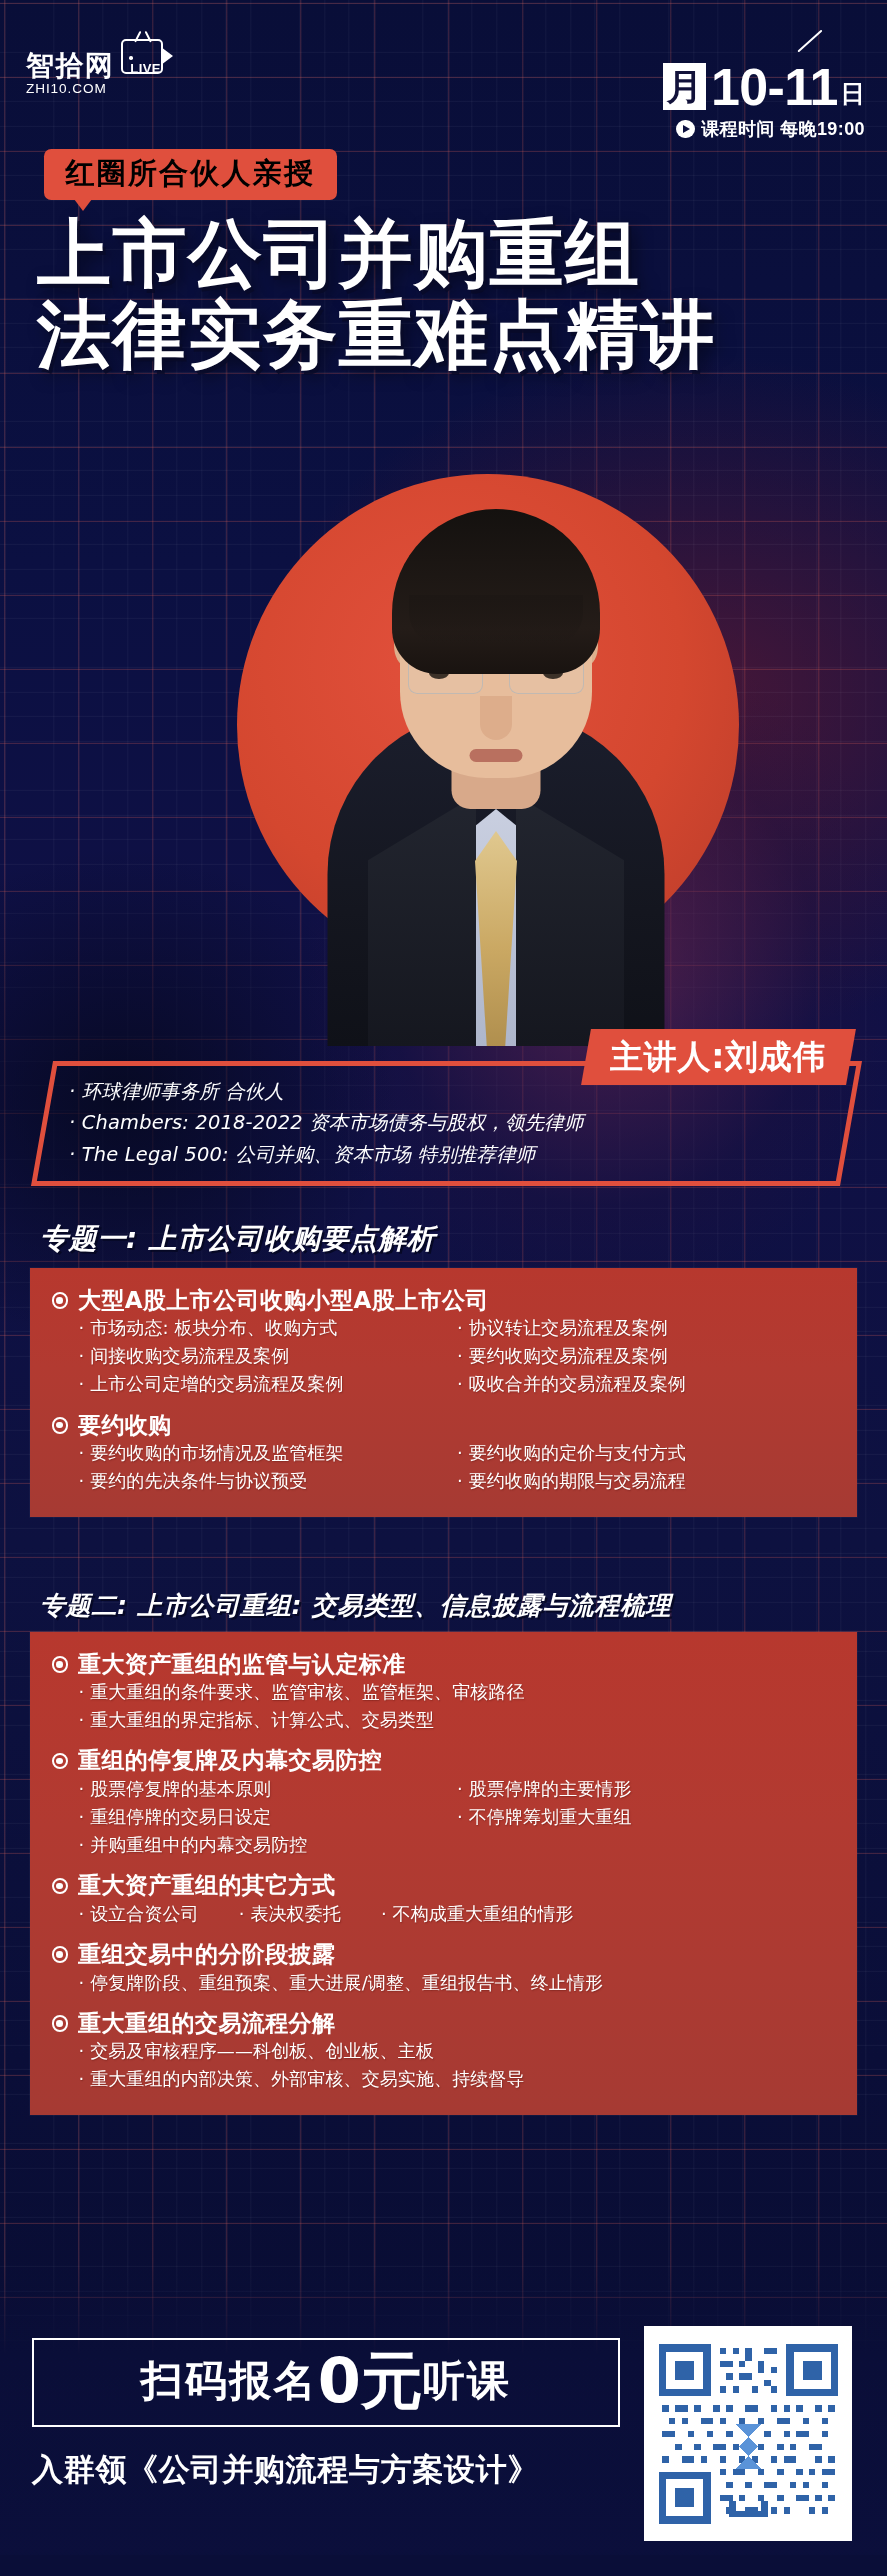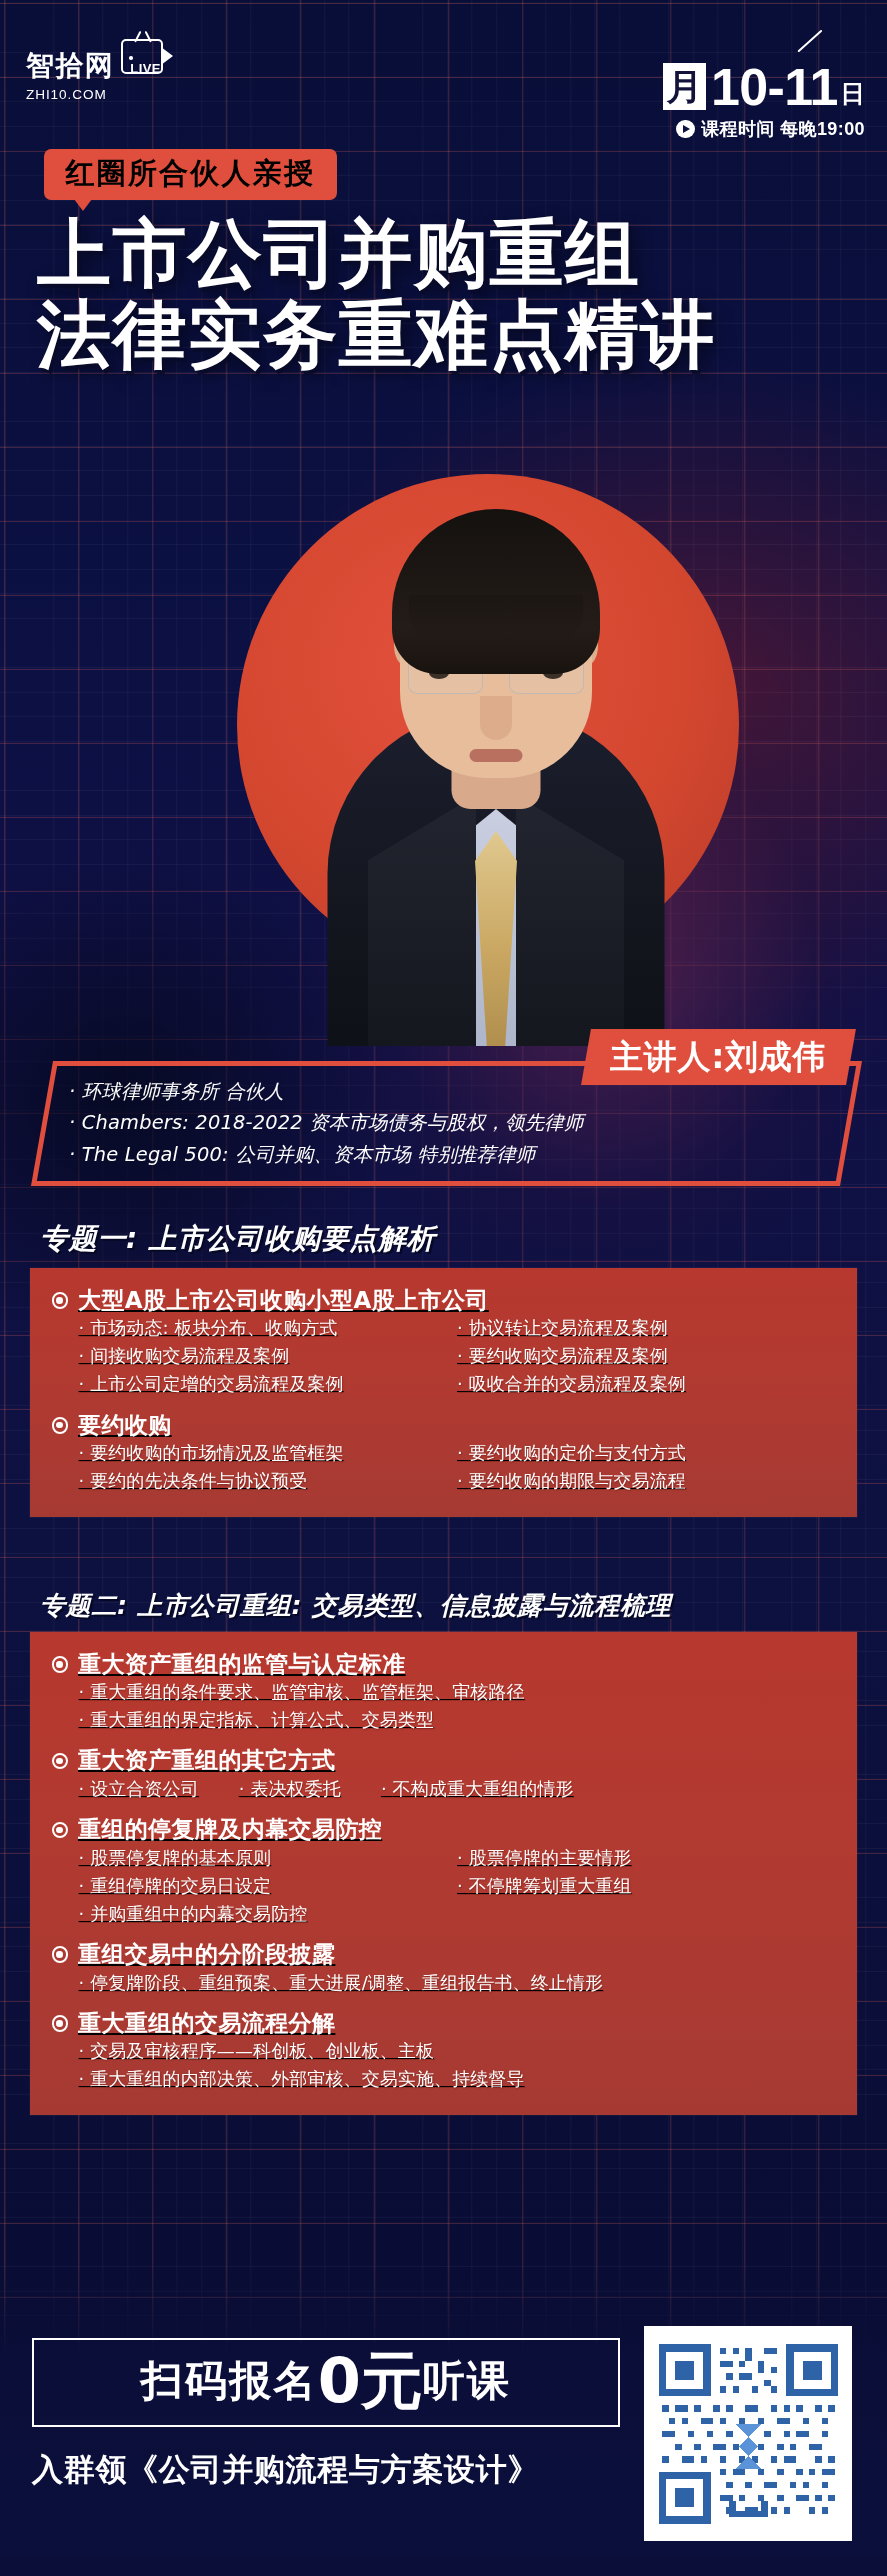--- a/index.html
+++ b/index.html
@@ -54,21 +54,21 @@
   }
 
   
   .brand{ position:absolute; left:26px; top:21.5px; display:flex; align-items:flex-start; gap:7.2px; }
   .brand-txt{ display:flex; flex-direction:column; }
   .brand-cn{
     color:#fff; font-size:28px; font-weight:700; letter-spacing:1.4px; line-height:1.04;
     font-family:"DejaVu Sans","Liberation Sans",sans-serif;
     margin-top:29px;
   }
-  .brand-en{ color:#fff; font-size:13.6px; letter-spacing:0.9px; margin-top:7px; font-weight:500; }
+  .brand-en{ color:#fff; font-size:13.6px; letter-spacing:0.9px; margin-top:1px; font-weight:500; }
   .tv-icon{ position:relative; width:53px; height:44px; margin-top:8.6px; }
   .tv-box{
     position:absolute; left:0; top:9.3px; width:42px; height:35px;
     border:2.2px solid #fff; border-radius:5px;
   }
   .tv-dot{ position:absolute; left:5.7px; top:15px; width:3.6px; height:3.6px; border-radius:50%; background:#fff; }
   .tv-live{
     position:absolute; left:5.7px; top:20px; width:33px; color:#fff;
     font-size:13px; font-weight:700; letter-spacing:0.4px; text-align:center;
   }
@@ -238,21 +238,20 @@
     color:#fff; font-size:28px; font-weight:900; font-style:italic;
     letter-spacing:0.7px; padding:0 0 10px 10px; white-space:nowrap;
     font-family:"DejaVu Sans","Liberation Sans",sans-serif;
     text-shadow:2.2px 2.2px 0 rgba(6,8,34,.9);
   }
   .topic-head.small{ font-size:25px; }
   .topic-box{
     background:linear-gradient(180deg,#b7382e 0%, #b23a31 40%, #a63a33 100%);
     padding:18.7px 21.5px 21.5px;
     box-shadow:0 0 0 0.7px rgba(255,255,255,.05);
-    text-decoration:underline;
   }
   .grp{ margin-bottom:13px; }
   .grp:last-child{ margin-bottom:0; }
   .grp-title{
     display:flex; align-items:center; gap:10px;
     color:#fff; font-size:23px; font-weight:800; letter-spacing:0.4px; line-height:1.2;
     font-family:"DejaVu Sans","Liberation Sans",sans-serif;
   }
   .ring{
     flex:0 0 auto; width:16.5px; height:16.5px; border-radius:50%;
@@ -424,40 +423,40 @@
         </div>
         <ul class="subs one">
           <li>重大重组的条件要求、监管审核、监管框架、审核路径</li>
           <li>重大重组的界定指标、计算公式、交易类型</li>
         </ul>
       </div>
 
       <div class="grp">
         <div class="grp-title">
           <span class="ring"></span>
-          <span>重大资产重组的其它方式</span>
-        </div>
-        <ul class="subs three">
-          <li>设立合资公司</li>
-          <li>表决权委托</li>
-          <li>不构成重大重组的情形</li>
-        </ul>
-      </div>
-
-      <div class="grp">
-        <div class="grp-title">
-          <span class="ring"></span>
           <span>重组的停复牌及内幕交易防控</span>
         </div>
         <ul class="subs two">
           <li>股票停复牌的基本原则</li>
           <li>股票停牌的主要情形</li>
           <li>重组停牌的交易日设定</li>
           <li>不停牌筹划重大重组</li>
           <li>并购重组中的内幕交易防控</li>
+        </ul>
+      </div>
+
+      <div class="grp">
+        <div class="grp-title">
+          <span class="ring"></span>
+          <span>重大资产重组的其它方式</span>
+        </div>
+        <ul class="subs three">
+          <li>设立合资公司</li>
+          <li>表决权委托</li>
+          <li>不构成重大重组的情形</li>
         </ul>
       </div>
 
       <div class="grp">
         <div class="grp-title">
           <span class="ring"></span>
           <span>重组交易中的分阶段披露</span>
         </div>
         <ul class="subs one">
           <li>停复牌阶段、重组预案、重大进展/调整、重组报告书、终止情形</li>

